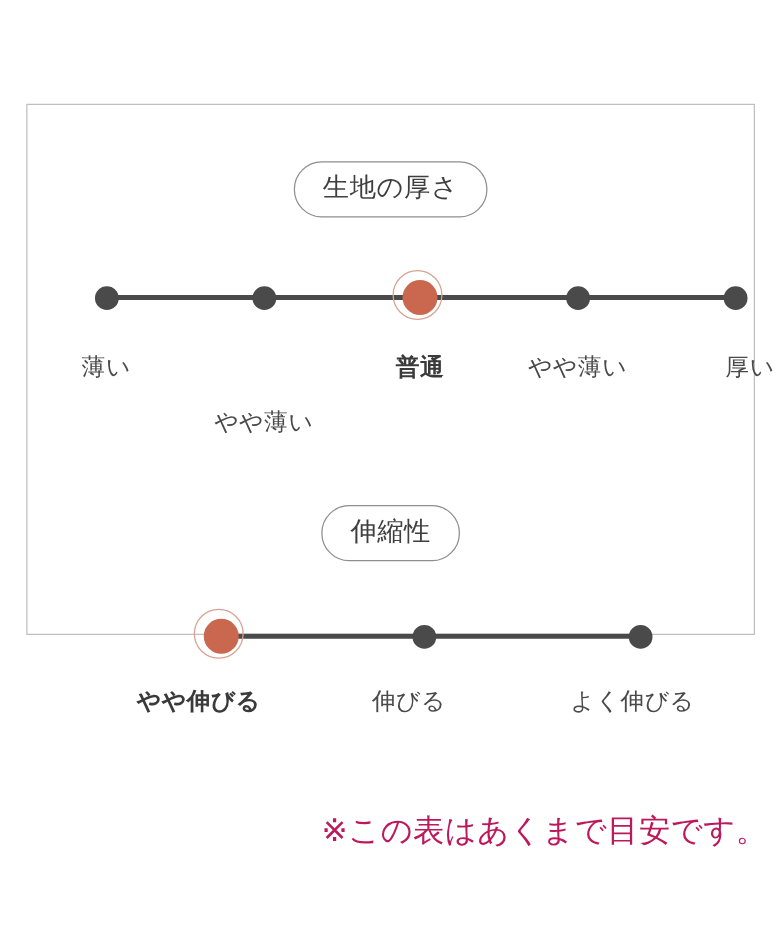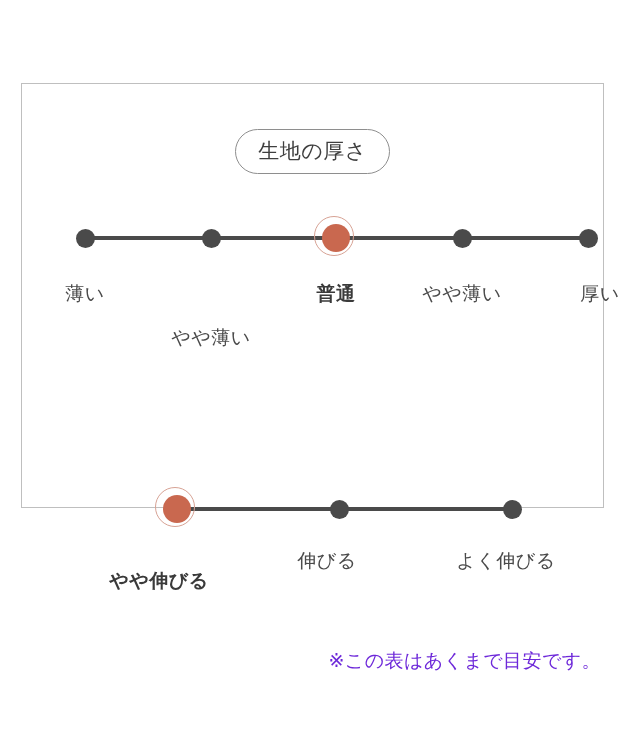--- a/index.html
+++ b/index.html
@@ -98,24 +98,24 @@
     letter-spacing: 0.5px;
   }
   .tick-label.active {
     font-weight: bold;
     color: #3a3a3a;
   }
 
   
   #footnote {
     position: absolute;
-    right: 24px;
+    right: 11px;
     top: 648px;
-    font-size: 19px;
-    color: #6d28d9;
+    font-size: 25px;
+    color: #be185d;
     letter-spacing: 0.4px;
     white-space: nowrap;
   }
 </style>
 </head>
 <body>
 
 <div id="spec-card">
 
   <div class="badge-row" style="top:45px;">
@@ -133,30 +133,33 @@
   </div>
 
   <div style="position:absolute; left:0; top:197px; width:100%;">
     <span class="tick-label" style="left:63px;">薄い</span>
     <span class="tick-label" style="left:189px;margin-top:44px;">やや薄い</span>
     <span class="tick-label active" style="left:314px;">普通</span>
     <span class="tick-label" style="left:440px;">やや薄い</span>
     <span class="tick-label" style="left:578px;">厚い</span>
   </div>
 
+  <div class="badge-row" style="top:320px;">
+    <span class="badge">伸縮性</span>
+  </div>
 
   <div class="scale" style="top:425px;">
     <div class="track" style="left:155px; width:335px;"></div>
 
     <div class="dot selected" style="left:155px;"></div>
     <div class="dot" style="left:317px;"></div>
     <div class="dot" style="left:490px;"></div>
   </div>
 
   <div style="position:absolute; left:0; top:464px; width:100%;">
-    <span class="tick-label active" style="left:137px;margin-top:20px;">やや伸びる</span>
+    <span class="tick-label active" style="left:137px;">やや伸びる</span>
     <span class="tick-label" style="left:305px;">伸びる</span>
     <span class="tick-label" style="left:484px;font-family:Liberation Mono, monospace;">よく伸びる</span>
   </div>
 
 </div>
 
 <div id="footnote">※この表はあくまで目安です。</div>
 
 </body></html>

